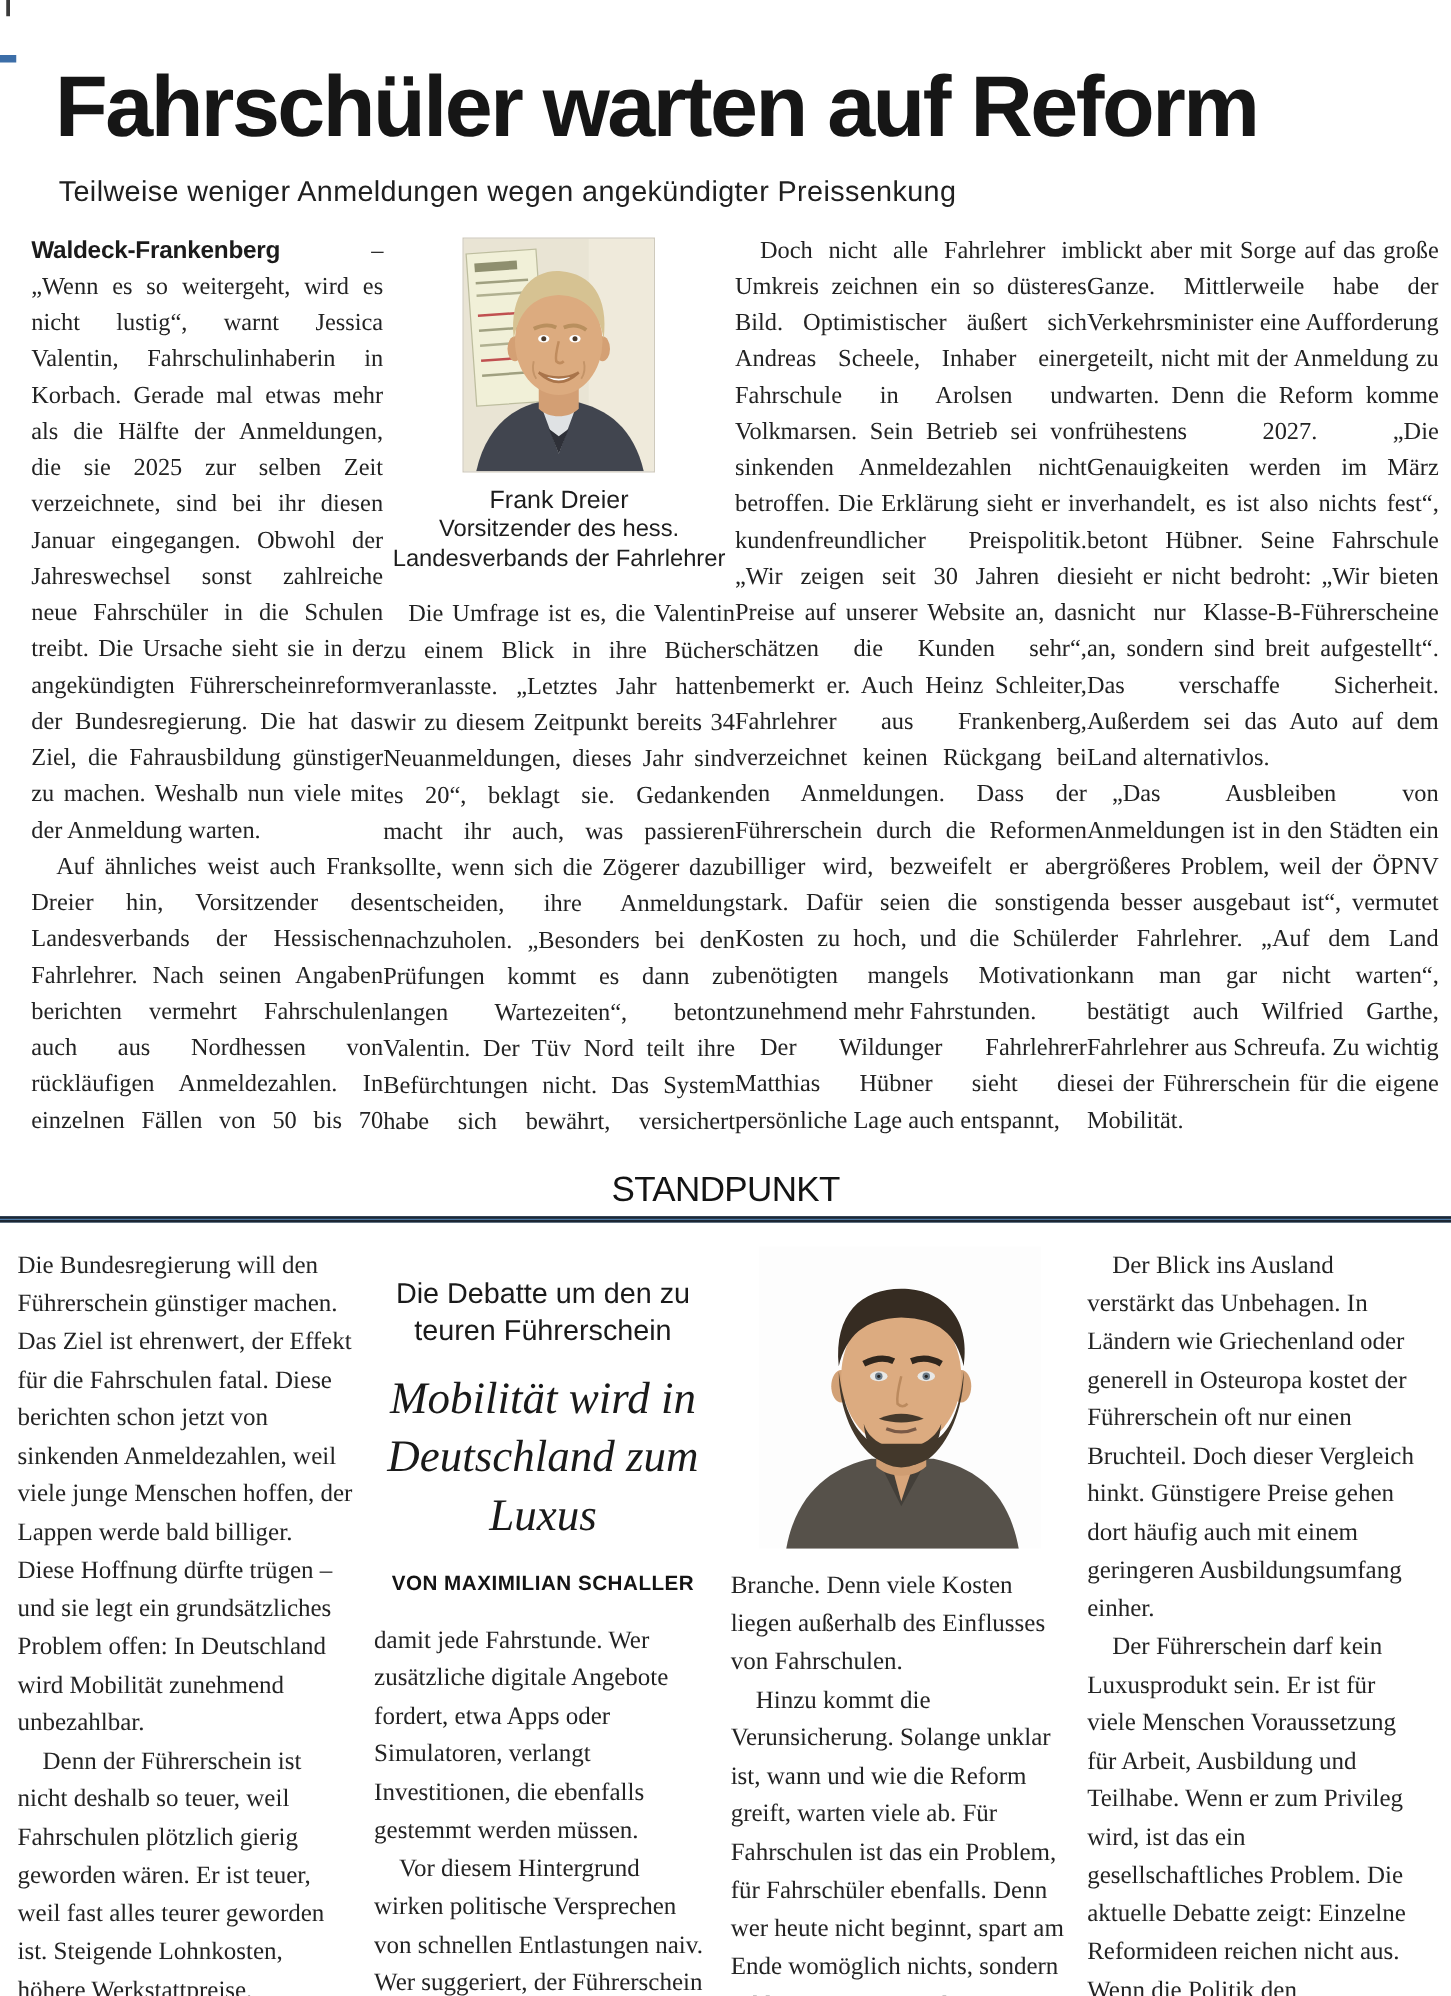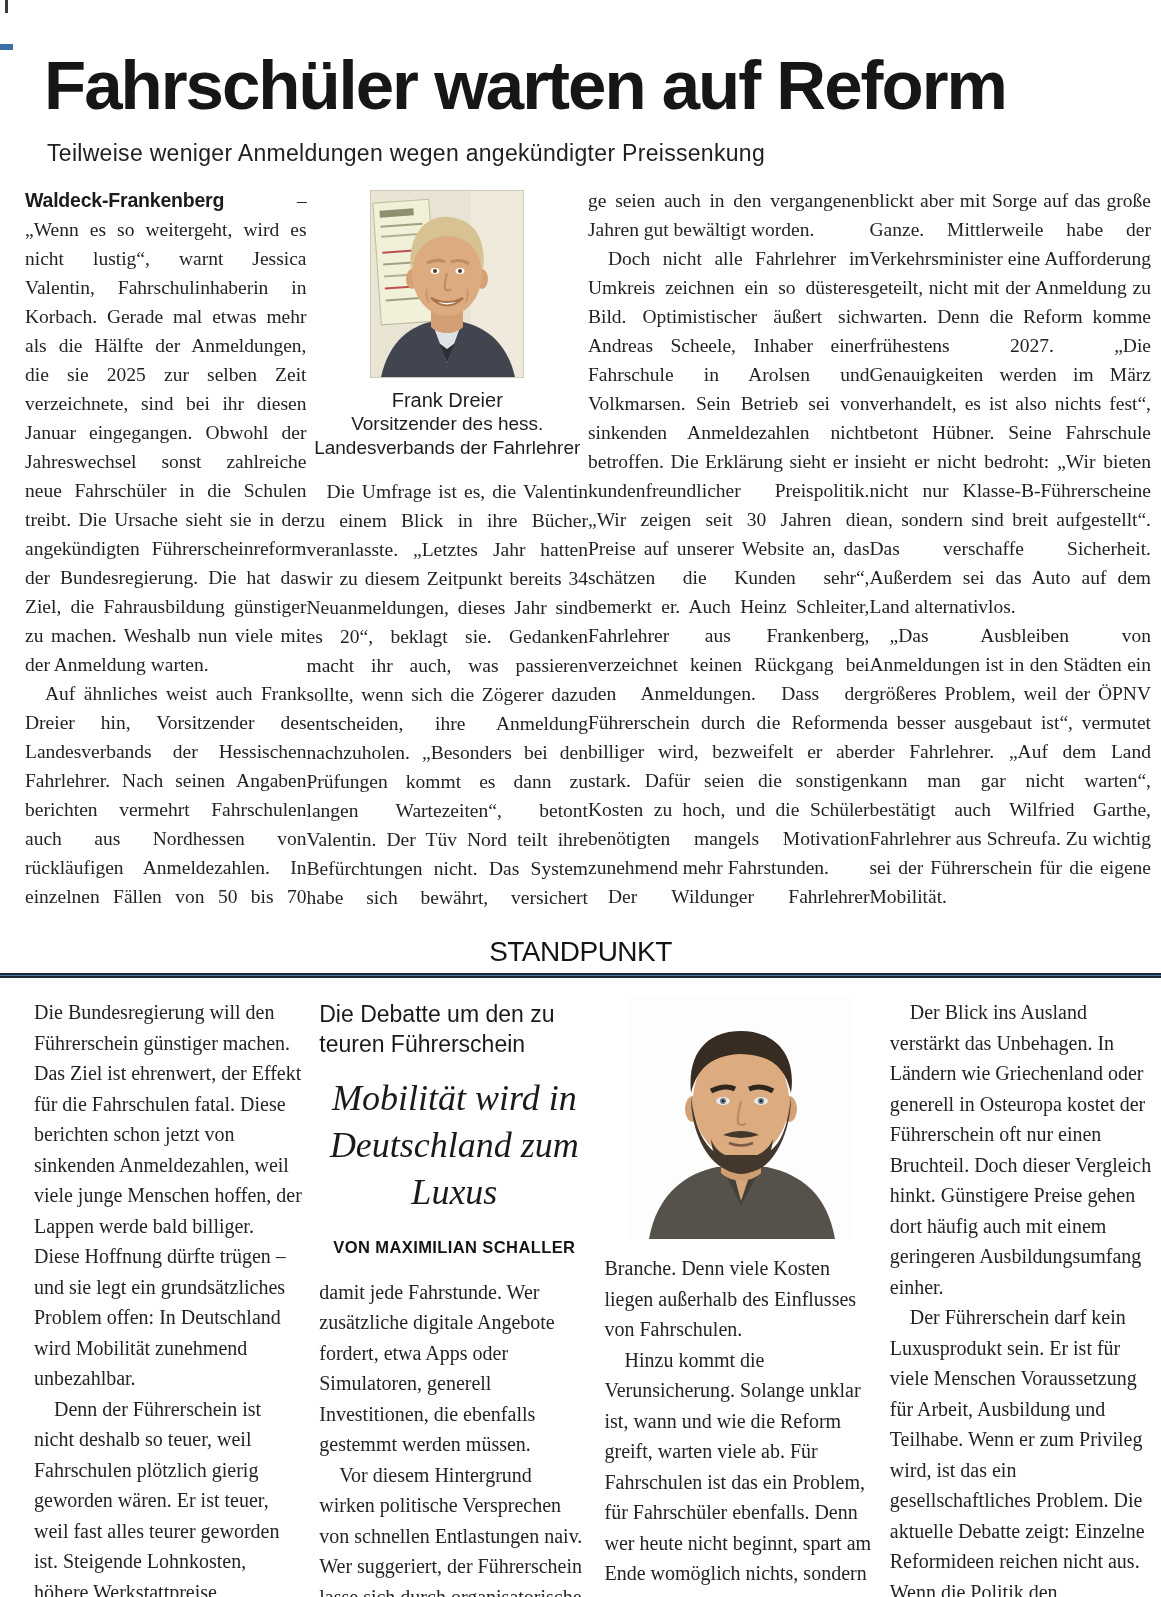--- a/index.html
+++ b/index.html
@@ -55,30 +55,30 @@
   .sp-title {
     position:absolute; top:936px; left:0; width:100%; text-align:center;
     font-family:"Liberation Sans", sans-serif; font-weight:400;
     font-size:28px; letter-spacing:-.5px; color:#141414;
   }
   .sp-rule {
     position:absolute; top:973px; left:0; width:1161px; height:5px;
     background:#4d7ba8; border-top:2px solid #1d2733; border-bottom:2px solid #1d2733;
   }
   .cols-sp {
-    position:absolute; left:34px; top:997px; width:1126px; height:600px;
+    position:absolute; left:14px; top:997px; width:1126px; height:600px;
     display:grid; grid-template-columns:repeat(4,1fr); column-gap:15px;
     overflow:hidden;
   }
   .sptxt { font-size:20px; line-height:30.5px; text-align:left; color:#242424; }
   .sptxt p.ind { text-indent:20px; }
 
   .sp-kicker {
     font-family:"Liberation Sans", sans-serif; font-size:23px; line-height:30px;
-    text-align:left; color:#1a1a1a; margin-top:2px;
+    text-align:center; color:#1a1a1a; margin-top:22px;
   }
   .sp-optitle {
     font-family:"Liberation Serif", serif; font-style:italic;
     font-size:36px; line-height:47px; text-align:center; color:#1a1a1a;
     margin-top:16px;
   }
   .sp-byline {
     font-family:"Liberation Sans", sans-serif; font-weight:700;
     font-size:16.5px; letter-spacing:.4px; text-align:center; color:#141414;
     margin-top:16px; margin-bottom:14px;
@@ -164,21 +164,20 @@
       </svg>
     </div>
     <div class="caption">
       <div class="cap-name">Frank Dreier</div>
       <div>Vorsitzender des hess. Landesverbands der Fahrlehrer</div>
     </div>
     <p class="ind after-photo">Die Umfrage ist es, die Valentin zu einem Blick in ihre Bücher veranlasste. „Letztes Jahr hatten wir zu diesem Zeitpunkt bereits 34 Neuanmeldungen, dieses Jahr sind es 20“, beklagt sie. Gedanken macht ihr auch, was passieren sollte, wenn sich die Zögerer dazu entscheiden, ihre Anmeldung nachzuholen. „Besonders bei den Prüfungen kommt es dann zu langen Wartezeiten“, betont Valentin. Der Tüv Nord teilt ihre Befürchtungen nicht. Das System habe sich bewährt, versichert Pressesprecher Claas Alexander Stroh. Die steigenden Zahlen der Prüflin-</p>
   </div>
 
   <div class="btxt">
-    <p>ge seien auch in den vergangenen Jahren gut bewältigt worden.</p>
     <p class="ind">Doch nicht alle Fahrlehrer im Umkreis zeichnen ein so düsteres Bild. Optimistischer äußert sich Andreas Scheele, Inhaber einer Fahrschule in Arolsen und Volkmarsen. Sein Betrieb sei von sinkenden Anmeldezahlen nicht betroffen. Die Erklärung sieht er in kundenfreundlicher Preispolitik. „Wir zeigen seit 30 Jahren die Preise auf unserer Website an, das schätzen die Kunden sehr“, bemerkt er. Auch Heinz Schleiter, Fahrlehrer aus Frankenberg, verzeichnet keinen Rückgang bei den Anmeldungen. Dass der Führerschein durch die Reformen billiger wird, bezweifelt er aber stark. Dafür seien die sonstigen Kosten zu hoch, und die Schüler benötigten mangels Motivation zunehmend mehr Fahrstunden.</p>
     <p class="ind">Der Wildunger Fahrlehrer Matthias Hübner sieht die persönliche Lage auch entspannt,</p>
   </div>
 
   <div class="btxt">
     <p>blickt aber mit Sorge auf das große Ganze. Mittlerweile habe der Verkehrsminister eine Aufforderung geteilt, nicht mit der Anmeldung zu warten. Denn die Reform komme frühestens 2027. „Die Genauigkeiten werden im März verhandelt, es ist also nichts fest“, betont Hübner. Seine Fahrschule sieht er nicht bedroht: „Wir bieten nicht nur Klasse-B-Führerscheine an, sondern sind breit aufgestellt“. Das verschaffe Sicherheit. Außerdem sei das Auto auf dem Land alternativlos.</p>
     <p class="ind">„Das Ausbleiben von Anmeldungen ist in den Städten ein größeres Problem, weil der ÖPNV da besser ausgebaut ist“, vermutet der Fahrlehrer. „Auf dem Land kann man gar nicht warten“, bestätigt auch Wilfried Garthe, Fahrlehrer aus Schreufa. Zu wichtig sei der Führerschein für die eigene Mobilität.</p>
 
   </div>
 
@@ -191,21 +190,21 @@
 
   <div class="sptxt">
     <p>Die Bundesregierung will den Führerschein günstiger machen. Das Ziel ist ehrenwert, der Effekt für die Fahrschulen fatal. Diese berichten schon jetzt von sinkenden Anmeldezahlen, weil viele junge Menschen hoffen, der Lappen werde bald billiger. Diese Hoffnung dürfte trügen – und sie legt ein grundsätzliches Problem offen: In Deutschland wird Mobilität zunehmend unbezahlbar.</p>
     <p class="ind">Denn der Führerschein ist nicht deshalb so teuer, weil Fahrschulen plötzlich gierig geworden wären. Er ist teuer, weil fast alles teurer geworden ist. Steigende Lohnkosten, höhere Werkstattpreise, gestiegene Versicherungskosten und nicht zuletzt der Spritpreis treiben die Ausbildungskosten nach oben. Zudem verteuert die CO₂-Abgabe Benzin – und</p>
   </div>
 
   <div class="sptxt">
     <div class="sp-kicker">Die Debatte um den zu teuren Führerschein</div>
     <div class="sp-optitle">Mobilität wird in Deutschland zum Luxus</div>
     <div class="sp-byline">VON MAXIMILIAN SCHALLER</div>
-    <p>damit jede Fahrstunde. Wer zusätzliche digitale Angebote fordert, etwa Apps oder Simulatoren, generell Investitionen, die ebenfalls gestemmt werden müssen.</p>
+    <p>damit jede Fahrstunde. Wer zusätzliche digitale Angebote fordert, etwa Apps oder Simulatoren, verlangt Investitionen, die ebenfalls gestemmt werden müssen.</p>
     <p class="ind">Vor diesem Hintergrund wirken politische Versprechen von schnellen Entlastungen naiv. Wer suggeriert, der Führerschein lasse sich durch organisatorische Reformen spürbar verbilligen, verkennt die wirtschaftliche Realität der</p>
   </div>
 
   <div class="sptxt">
     <div class="sp-photo-wrap">
       <svg width="226" height="242" viewBox="0 0 226 242">
         <rect width="226" height="242" fill="#fdfdfd"></rect>
         <path d="M22 242 C30 196 60 176 90 170 L140 170 C176 178 200 198 208 242 Z" fill="#56514a"></path>
         <path d="M96 172 L114 208 L134 172 C126 180 104 180 96 172 Z" fill="#433f39"></path>
         <path d="M106 174 L114 204 L124 174 Z" fill="#d8a67b"></path>

